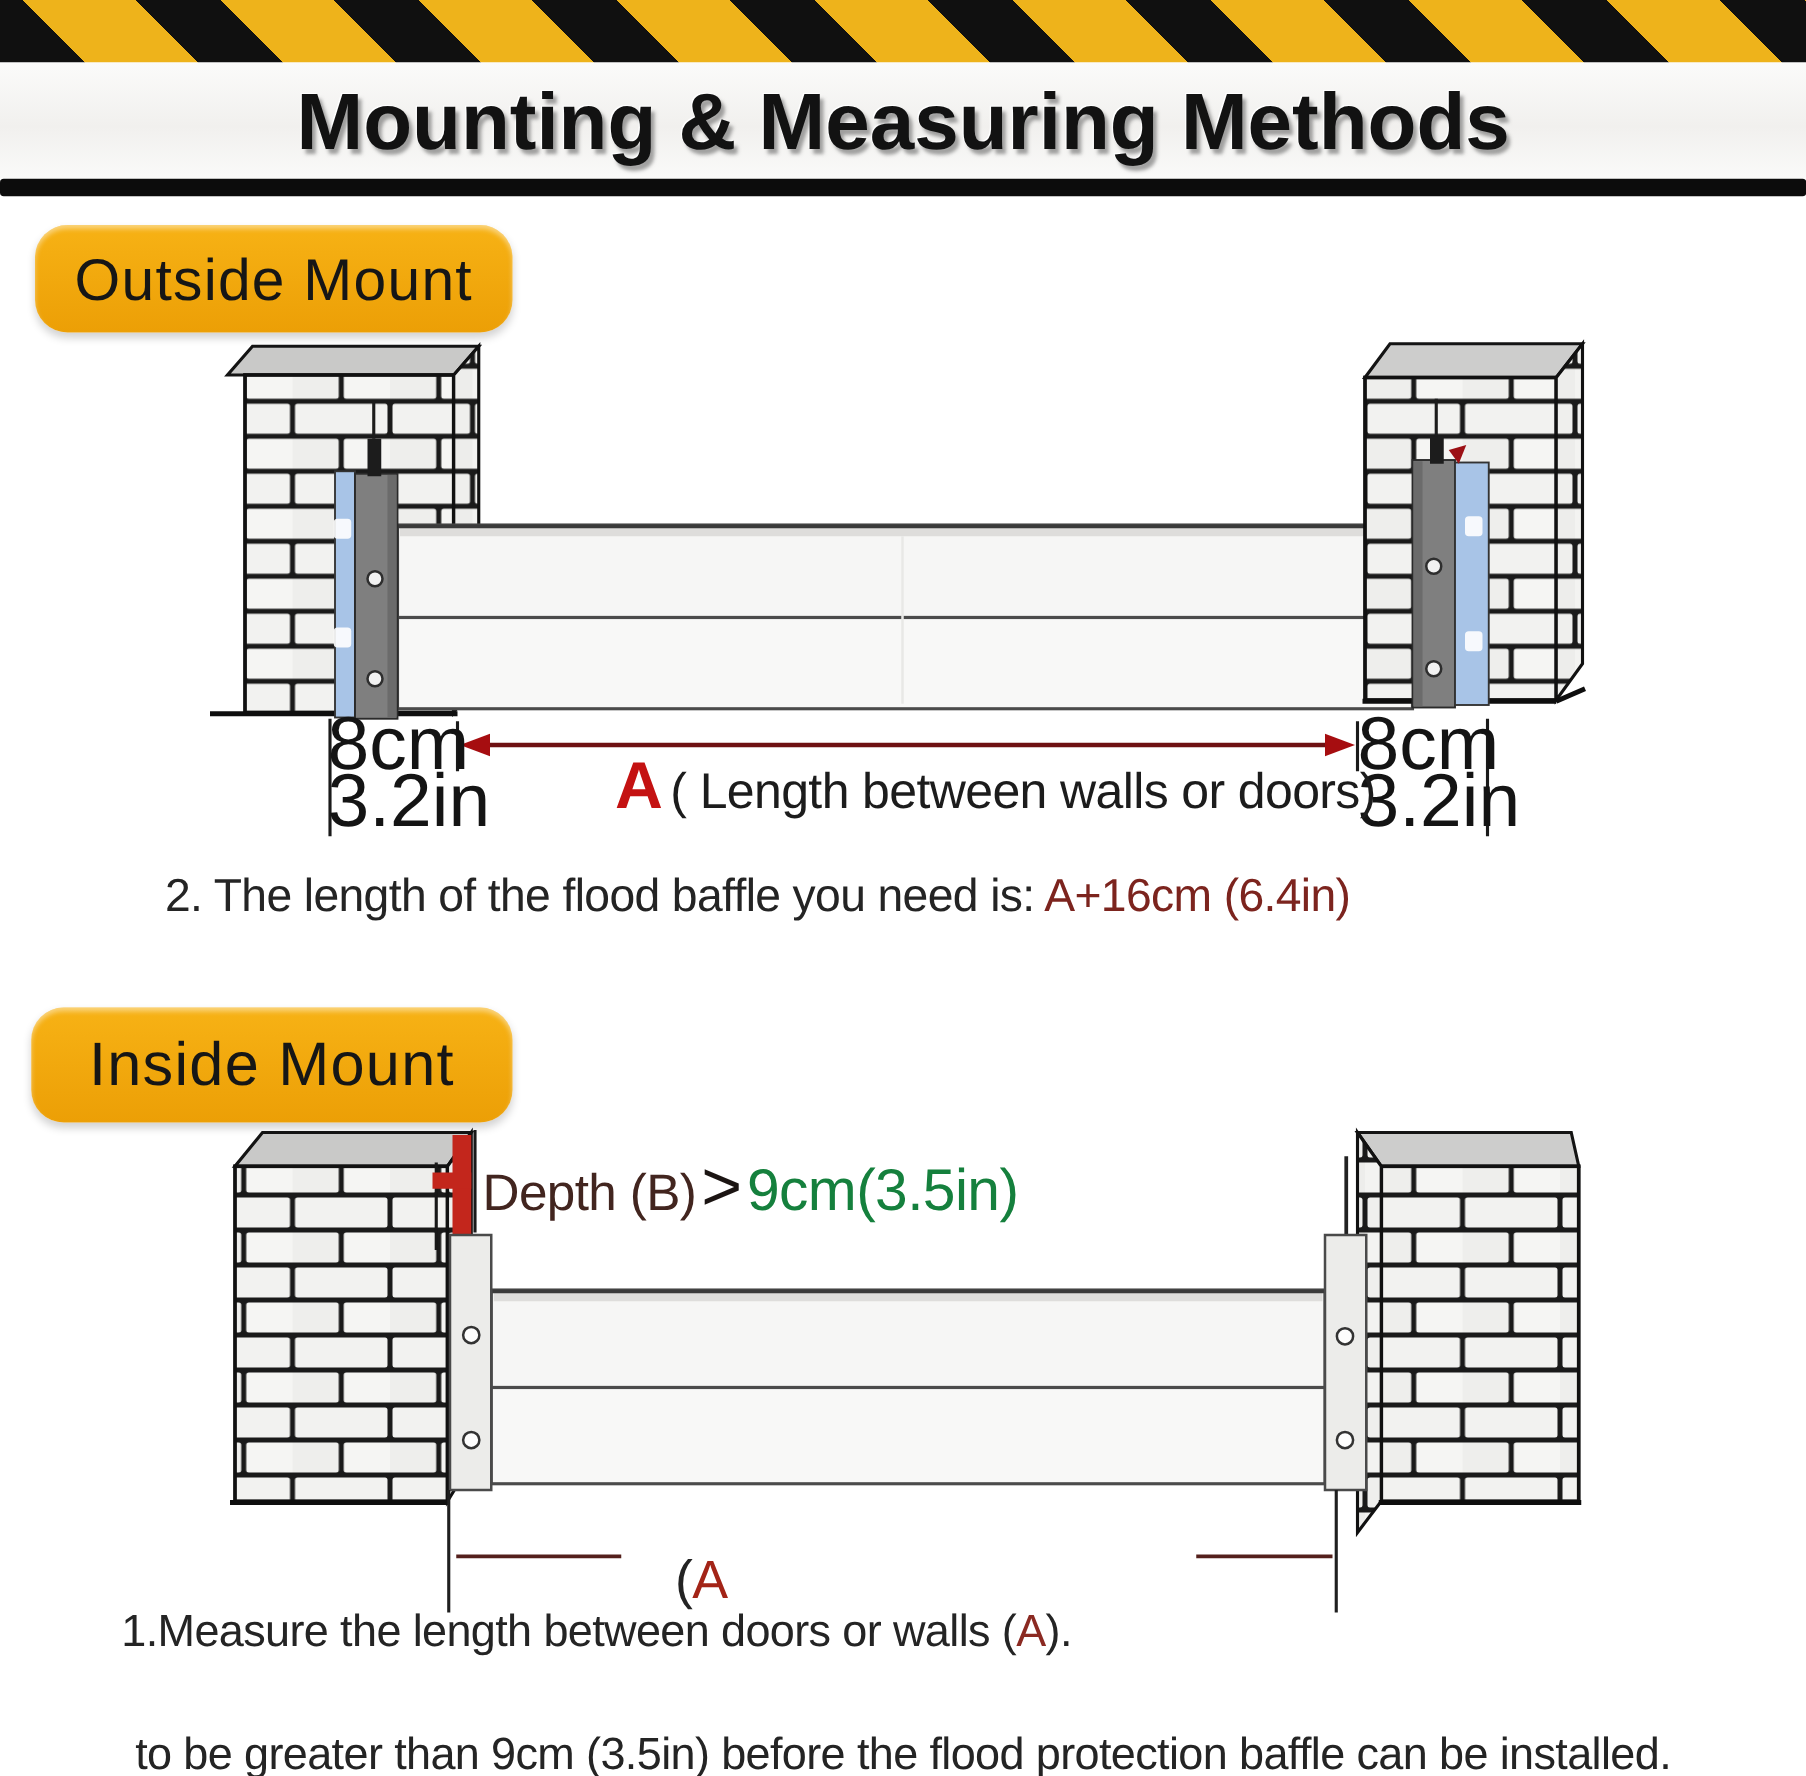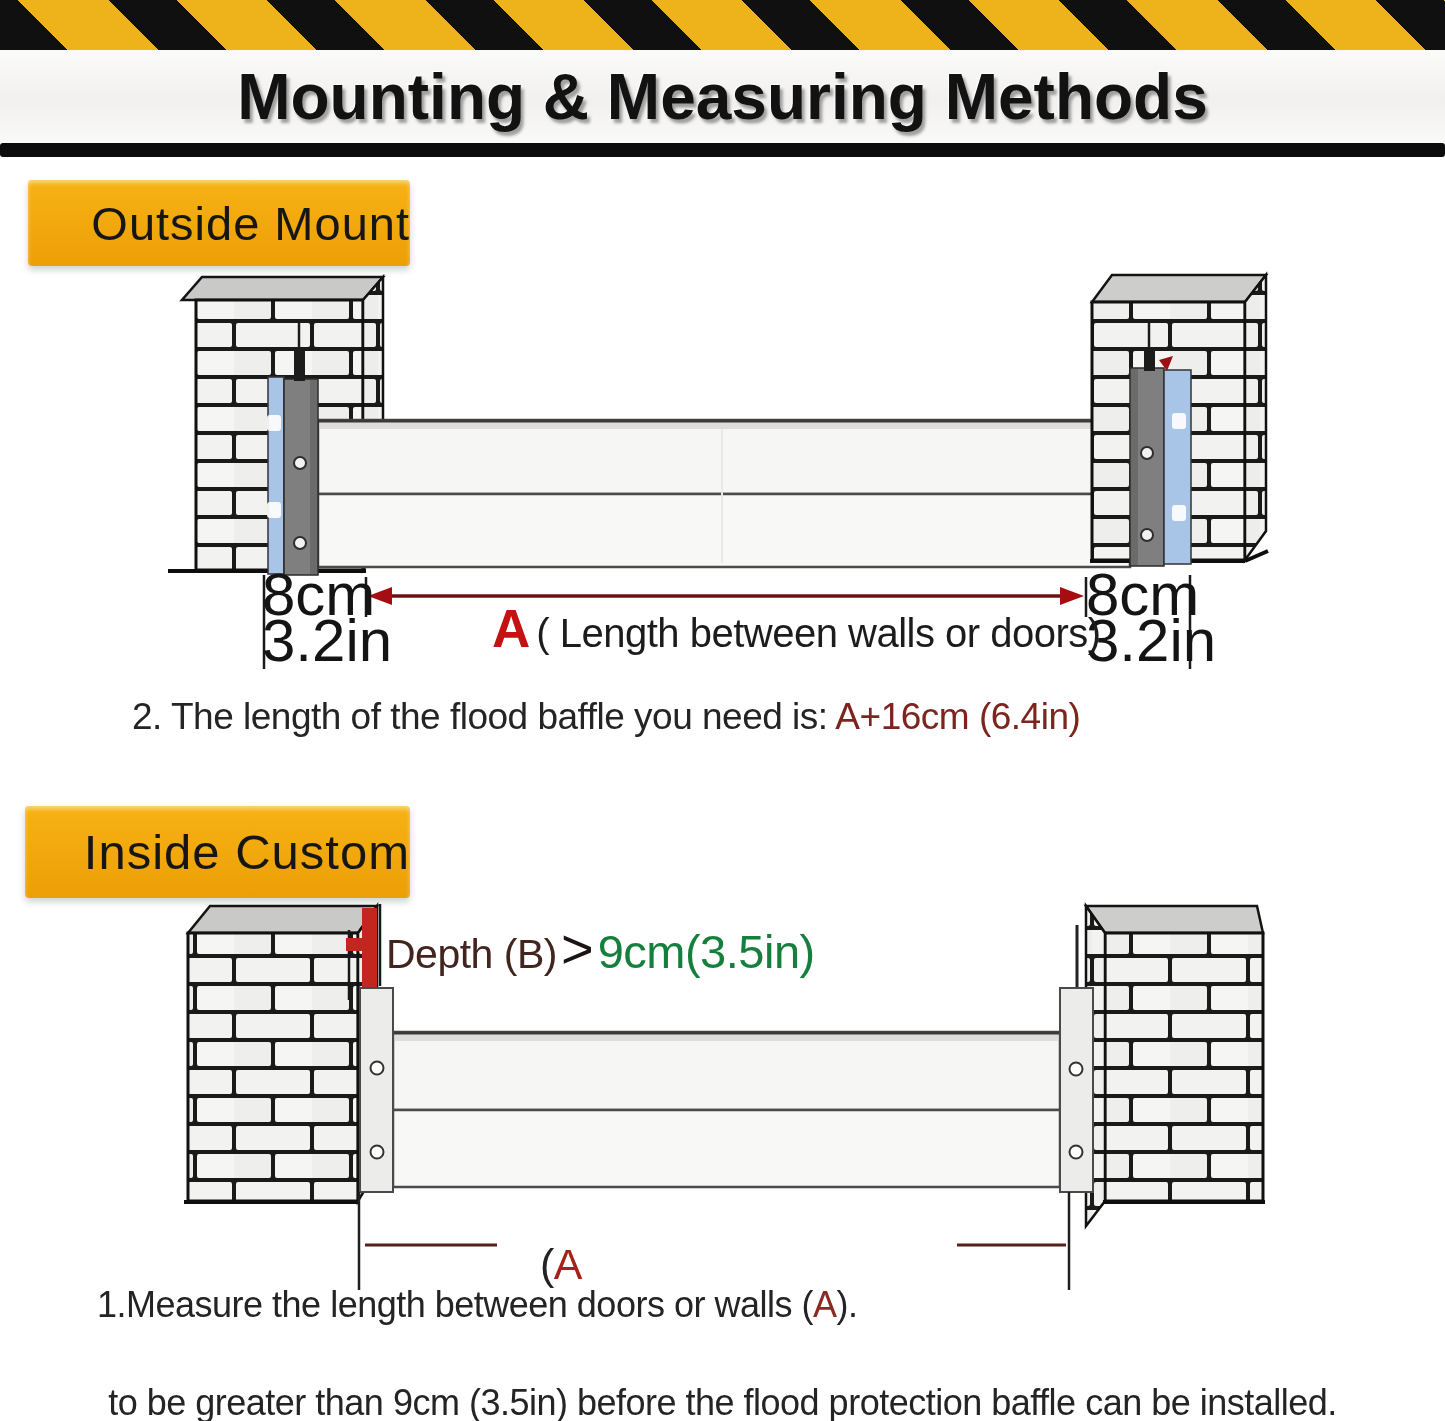--- a/index.html
+++ b/index.html
@@ -10,21 +10,21 @@
   .hazard{position:absolute;left:0;top:0;width:1445px;height:50px;
           background:repeating-linear-gradient(45deg,#101010 0 48px,#eeb31b 48px 112px);}
   .title-band{position:absolute;left:0;top:50px;width:1445px;height:93px;
           background:linear-gradient(180deg,#fbfbfa,#f1f0ee 55%,#fafaf9);
           display:flex;align-items:center;justify-content:center;}
   .title-band h1{margin:16px;font-size:64px;font-weight:700;letter-spacing:0px;color:#121212;
           text-shadow:3px 4px 3px rgba(90,90,90,.55), -1px -1px 0 #ffffff;}
   .black-bar{position:absolute;left:0;top:143px;width:1445px;height:14px;background:#0c0c0c;border-radius:3px;}
 
   
-  .badge{position:absolute;border-radius:4px;display:flex;align-items:center;justify-content:flex-end;
+  .badge{position:absolute;border-radius:26px;display:flex;align-items:center;justify-content:center;
          background:linear-gradient(180deg,#f7b215,#ec9f06);
          box-shadow:inset 0 3px 4px rgba(255,255,255,.45), 0 4px 7px rgba(0,0,0,.18);
          color:#161616;}
   .badge-outside{left:28px;top:180px;width:382px;height:86px;font-size:47px;letter-spacing:1px;}
   .badge-inside{left:25px;top:806px;width:385px;height:92px;font-size:49px;letter-spacing:1px;}
 
   .diagram{position:absolute;left:0;}
   .d1{top:265px;}
   .d2{top:900px;}
 
@@ -61,21 +61,21 @@
     <div class="title-band">
       <h1>Mounting &amp; Measuring Methods</h1>
     </div>
     <div class="black-bar"></div>
   </div>
 
   <div class="badge badge-outside">
     <span>Outside Mount</span>
   </div>
   <div class="badge badge-inside">
-    <span>Inside Custom</span>
+    <span>Inside Mount</span>
   </div>
 
   <svg class="diagram d1" width="1445" height="420" viewBox="0 0 1445 420">
     <defs>
       <pattern id="bk1" width="78" height="56" patternUnits="userSpaceOnUse">
         <rect width="78" height="56" fill="#1a1a1a"></rect>
         <rect x="2" y="2" width="74" height="24" rx="2" fill="#f2f2f0"></rect>
         <rect x="-37" y="30" width="74" height="24" rx="2" fill="#eeeeec"></rect>
         <rect x="41" y="30" width="74" height="24" rx="2" fill="#f5f5f3"></rect>
       </pattern>

